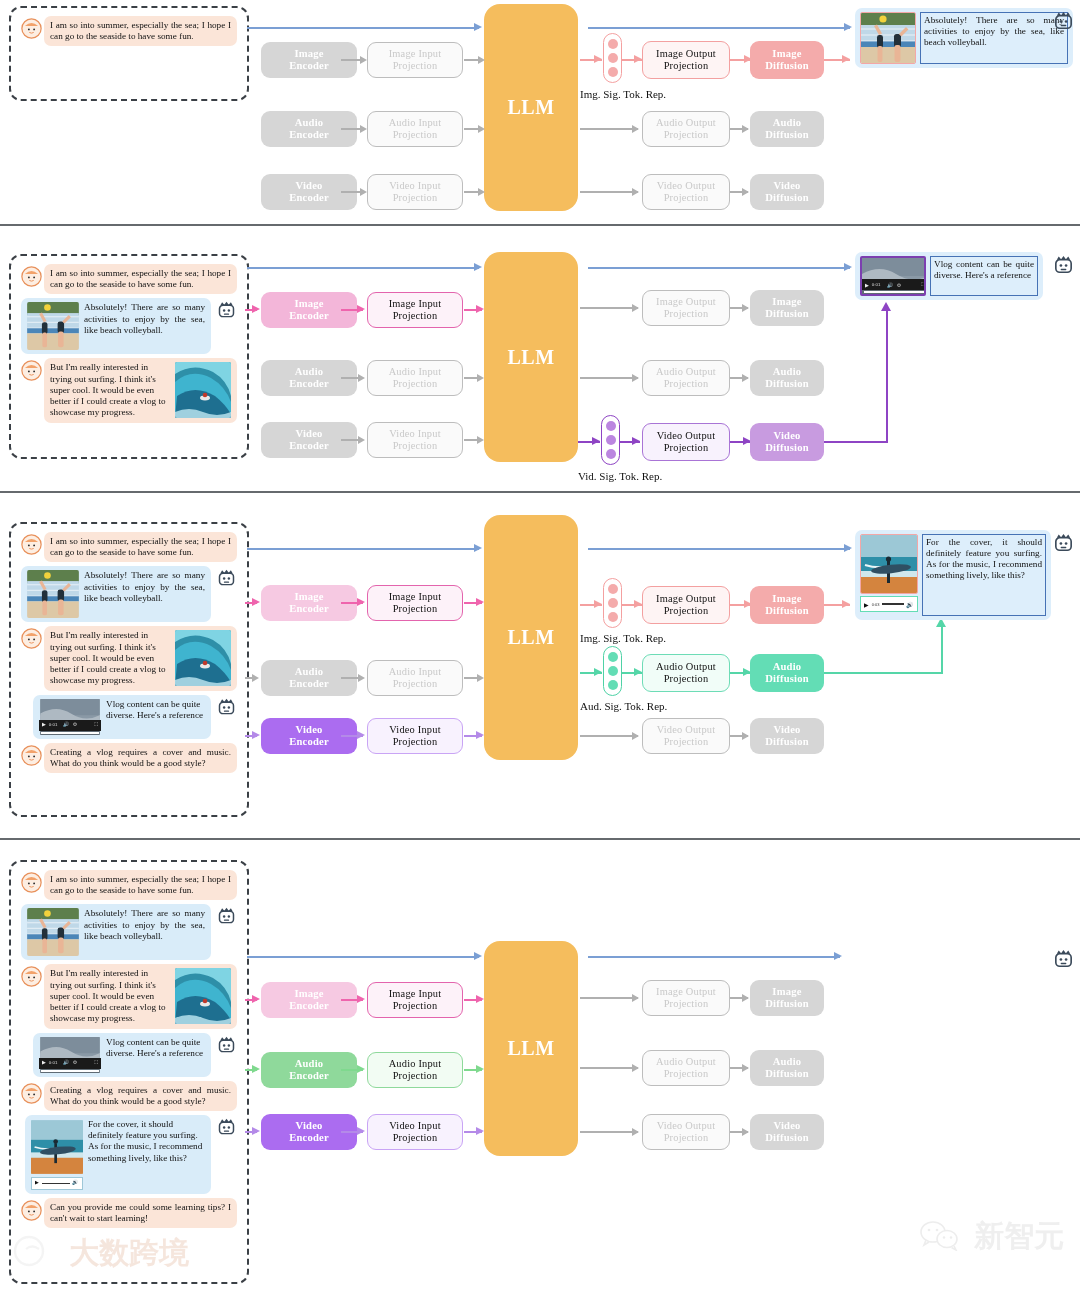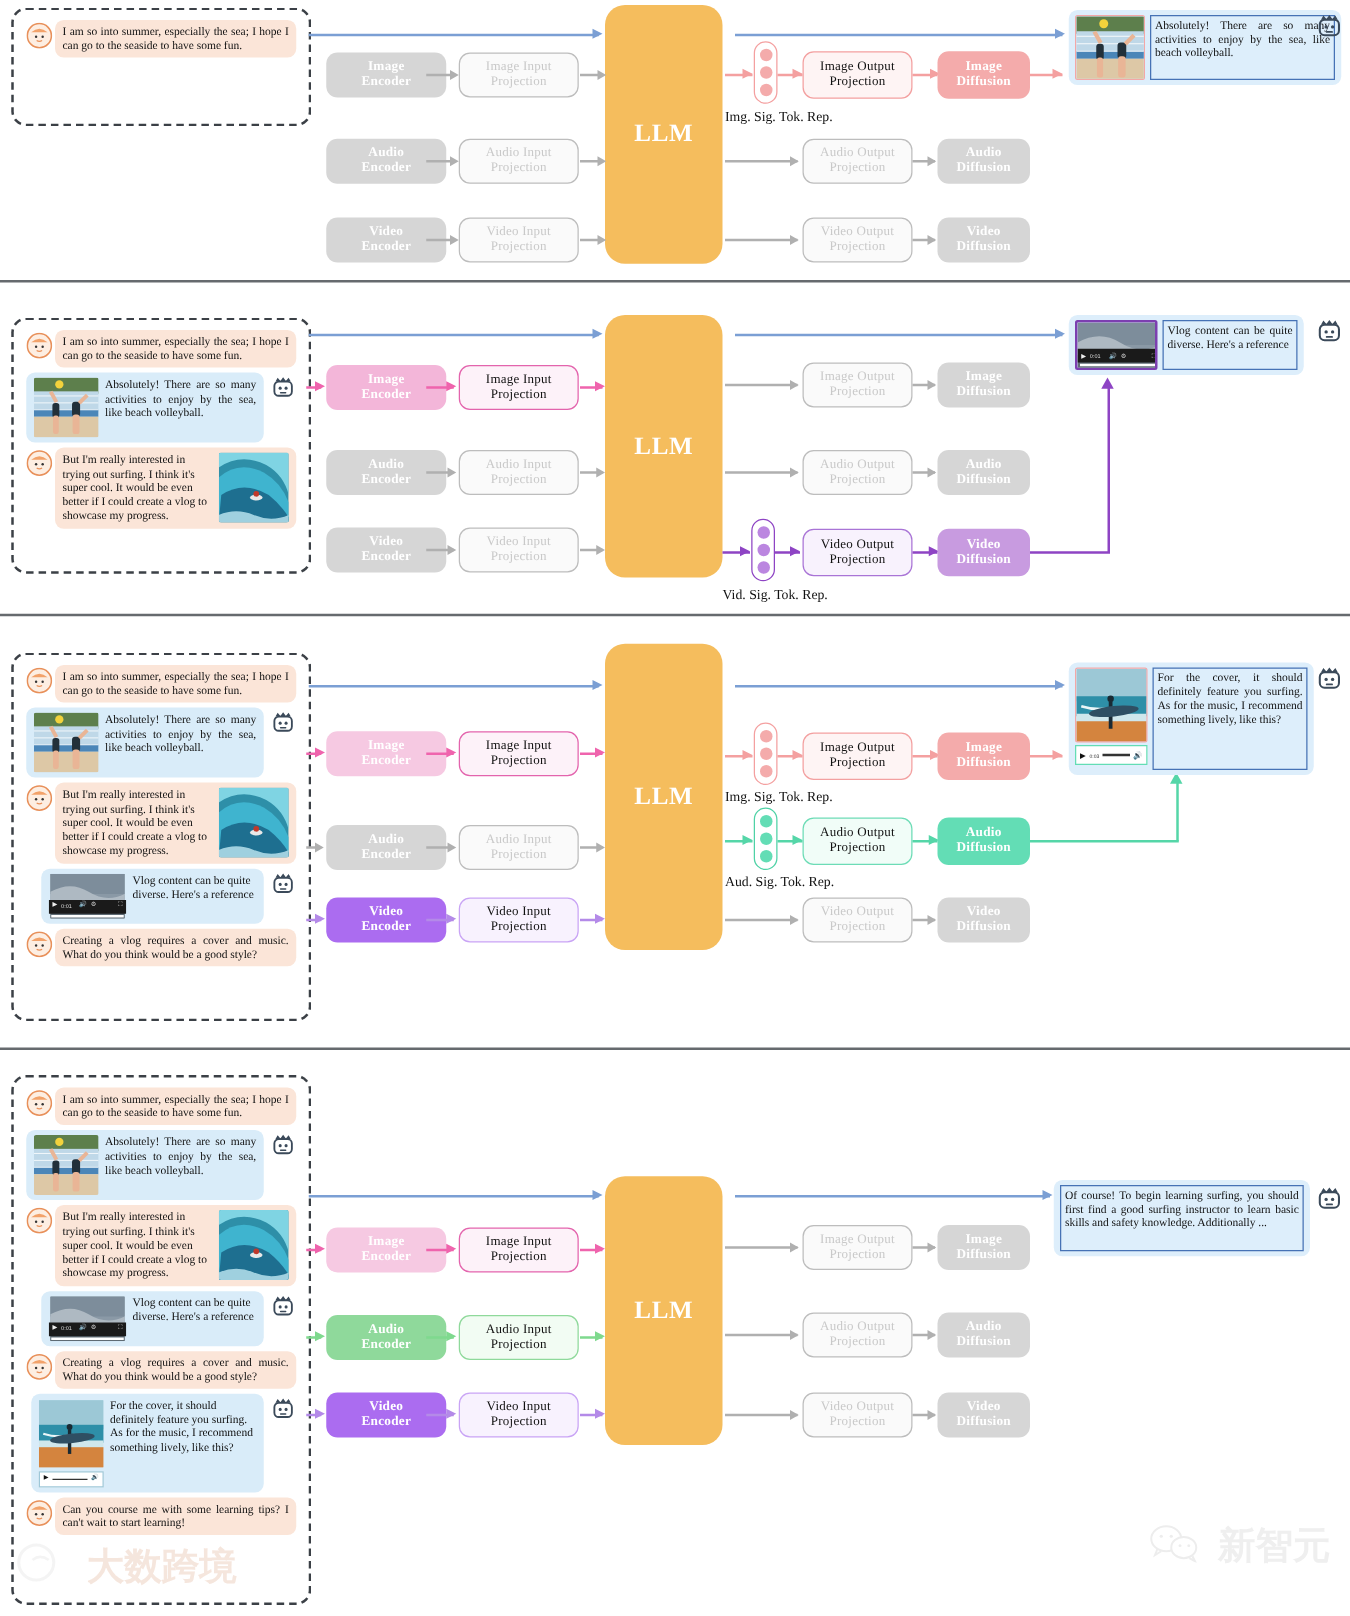--- a/index.html
+++ b/index.html
@@ -906,21 +906,21 @@
     <div class="msg user">
       <span class="avatar">
         <svg viewBox="0 0 24 24">
             <circle cx="12" cy="12" r="11" fill="#fdeee2" stroke="#e8905a" stroke-width="1.4"></circle>
             <path d="M4.5 9 Q12 2.5 19.5 9" fill="#f2a26a"></path>
             <circle cx="9" cy="13" r="1.1" fill="#333"></circle>
             <circle cx="15" cy="13" r="1.1" fill="#333"></circle>
             <path d="M9.5 16.5 q2.5 1.6 5 0" stroke="#e8905a" stroke-width="1.1" fill="none"></path>
           </svg>
       </span>
-      <div class="bubble u" style="width:196px;">Can you course me with some learning tips? I can't wait to start learning!</div>
+      <div class="bubble u" style="width:196px;">Can you provide me could some learning tips? I can't wait to start learning!</div>
     </div>
   </div>
 
   <div class="blk enc img2" style="left:261px;top:134px;">
       <span>Image<br>Encoder</span>
     </div>
   <div class="blk proj img on" style="left:367px;top:134px;">
       <span>Image Input<br>Projection</span>
     </div>
   <div class="ln mag" style="left:245px;top:151px;width:12px;"></div>
@@ -992,23 +992,20 @@
       <span>Video<br>Diffusion</span>
     </div>
   <div class="ln g" style="left:580px;top:283px;width:58px;"></div>
   <div class="arw" style="left:632px;top:279.5px;border-width:4px 0 4px 7px;border-color:transparent transparent transparent #b0b0b0;"></div>
   <div class="ln g" style="left:730px;top:283px;width:18px;"></div>
   <div class="arw" style="left:742px;top:279.5px;border-width:4px 0 4px 7px;border-color:transparent transparent transparent #b0b0b0;"></div>
 
   <div class="ln blue" style="left:588px;top:108px;width:252px;"></div>
   <div class="arw" style="left:834px;top:104px;border-width:4.5px 0 4.5px 8px;border-color:transparent transparent transparent #7b9fd4;"></div>
 
-  <div class="outwrap" style="left:843px;top:96px;">
-    <div class="outtext" style="width:195px;height:53px;">Of course! To begin learning surfing, you should first find a good surfing instructor to learn basic skills and safety knowledge. Additionally ...</div>
-  </div>
   <div class="botav" style="left:1052px;top:100px;">
     <svg viewBox="0 0 24 24" width="23" height="23">
         <path d="M5 6 L7 2.5 L9.5 5.5 L12 2 L14.5 5.5 L17 2.5 L19 6 Z" fill="#3b4a5a"></path>
         <rect x="4" y="6" width="16" height="13" rx="4" fill="none" stroke="#3b4a5a" stroke-width="1.7"></rect>
         <circle cx="9.3" cy="12" r="1.4" fill="#3b4a5a"></circle>
         <circle cx="14.7" cy="12" r="1.4" fill="#3b4a5a"></circle>
         <rect x="9" y="15.5" width="6" height="1.4" rx=".7" fill="#3b4a5a"></rect>
       </svg>
   </div>
 </div>

